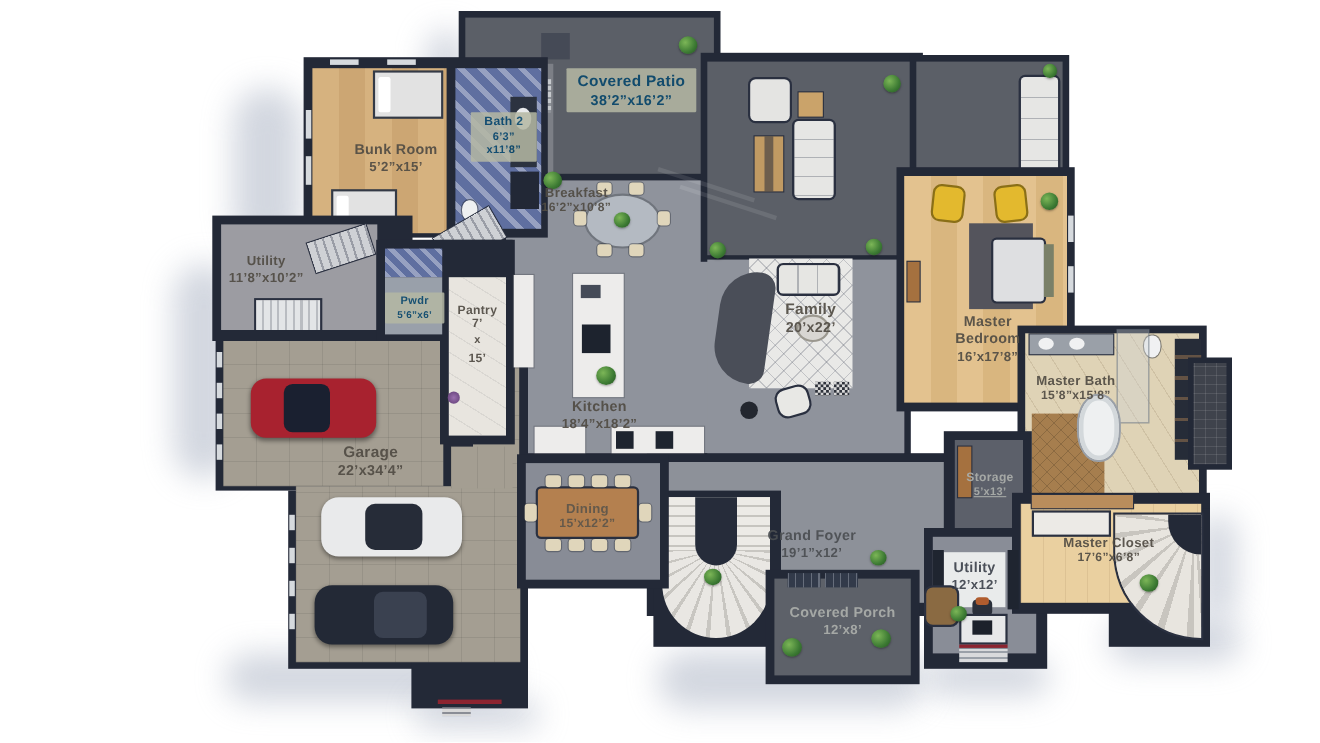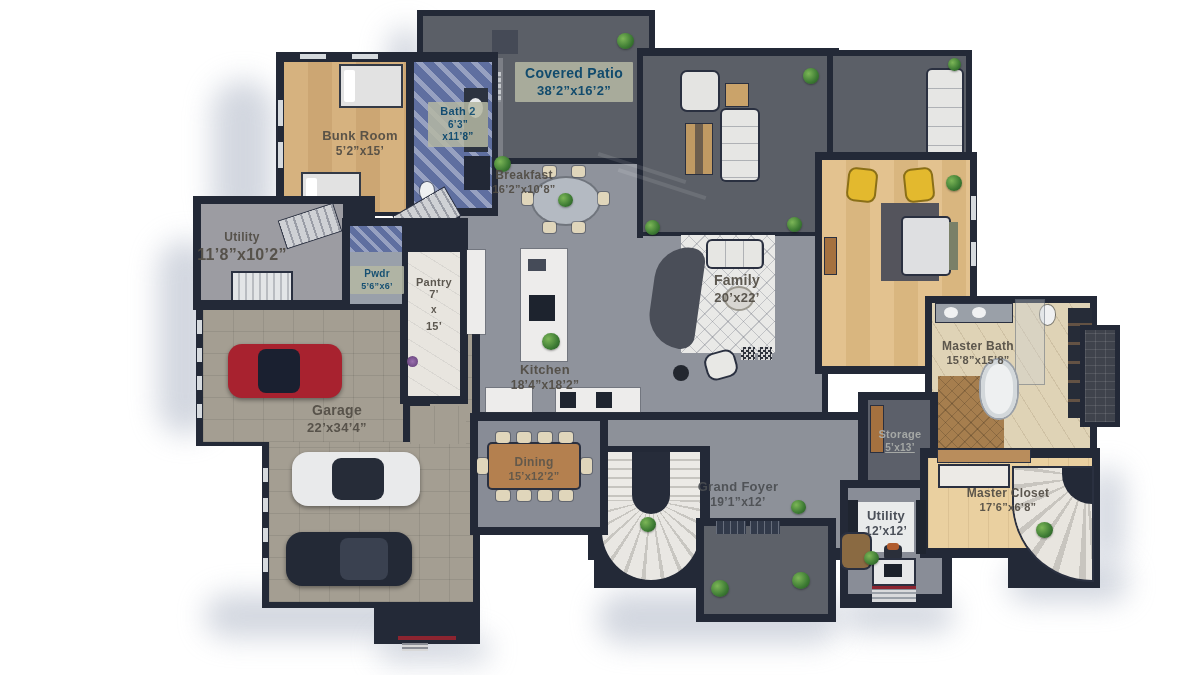--- a/index.html
+++ b/index.html
@@ -250,21 +250,21 @@
     <div class="d" style="font-size:10px;">x11’8”</div>
   </div>
 
   <div class="lbl" style="left:478px;top:168px;width:92px;">
     <div class="n" style="font-size:12px;">Breakfast</div>
     <div class="d" style="font-size:11px;">16’2”x10’8”</div>
   </div>
 
   <div class="lbl" style="left:196px;top:230px;width:92px;">
     <div class="n" style="font-size:12px;">Utility</div>
-    <div class="d" style="font-size:16px;">11’8”x10’2”</div>
+    <div class="d" style="font-size:12px;">11’8”x10’2”</div>
   </div>
 
   <div class="lbl badge" style="left:350px;top:266px;width:50px;padding:2px 2px;">
     <div class="n" style="font-size:10px;">Pwdr</div>
     <div class="d" style="font-size:9px;">5’6”x6’</div>
   </div>
 
   <div class="lbl" style="left:412px;top:288px;width:44px;">
     <div class="n" style="font-size:11px;letter-spacing:.2px;">7’</div>
   </div>
@@ -281,20 +281,24 @@
   <div class="lbl" style="left:498px;top:362px;width:94px;">
     <div class="n" style="font-size:13px;">Kitchen</div>
     <div class="d" style="font-size:12px;">18’4”x18’2”</div>
   </div>
 
   <div class="lbl" style="left:694px;top:272px;width:86px;">
     <div class="n" style="font-size:14px;">Family</div>
     <div class="d" style="font-size:13px;">20’x22’</div>
   </div>
 
+  <div class="lbl" style="left:858px;top:284px;width:80px;">
+    <div class="n" style="font-size:13px;">Master Bedroom</div>
+    <div class="d" style="font-size:12px;">16’x17’8”</div>
+  </div>
 
   <div class="lbl" style="left:932px;top:339px;width:92px;">
     <div class="n" style="font-size:12px;">Master Bath</div>
     <div class="d" style="font-size:11px;">15’8”x15’8”</div>
   </div>
 
   <div class="lbl" style="left:292px;top:402px;width:90px;">
     <div class="n" style="font-size:14px;">Garage</div>
     <div class="d" style="font-size:13px;">22’x34’4”</div>
   </div>
@@ -302,20 +306,24 @@
   <div class="lbl" style="left:488px;top:455px;width:92px;color:#5e564b;">
     <div class="n" style="font-size:12px;">Dining</div>
     <div class="d" style="font-size:11px;">15’x12’2”</div>
   </div>
 
   <div class="lbl" style="left:690px;top:455px;width:96px;color:#4b4e52;">
     <div class="n" style="font-size:13px;margin-top:24px;">Grand Foyer</div>
     <div class="d" style="font-size:12px;">19’1”x12’</div>
   </div>
 
+  <div class="lbl lt" style="left:706px;top:549px;width:120px;">
+    <div class="n" style="font-size:13px;">Covered Porch</div>
+    <div class="d" style="font-size:12px;">12’x8’</div>
+  </div>
 
   <div class="lbl" style="left:858px;top:508px;width:56px;color:#3e434d;z-index:41;">
     <div class="n" style="font-size:13px;">Utility</div>
     <div class="d" style="font-size:12px;">12’x12’</div>
   </div>
 
   <div class="lbl lt" style="left:866px;top:428px;width:68px;">
     <div class="n" style="font-size:11px;">Storage</div>
     <div class="d" style="font-size:10px;text-decoration:underline;">5’x13’</div>
   </div>

